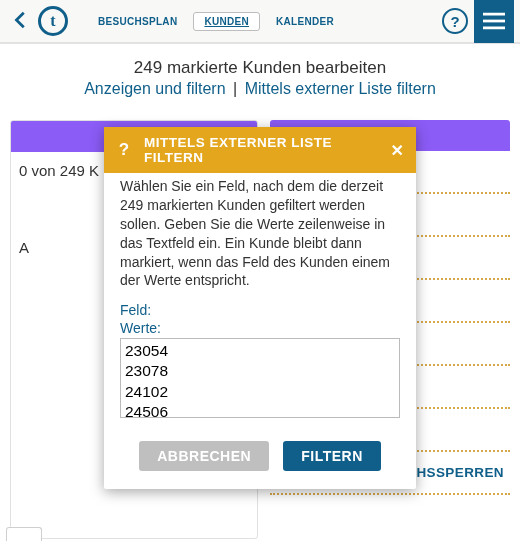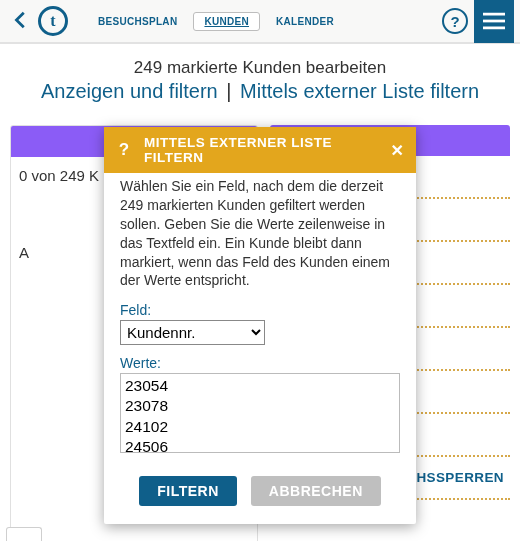--- a/index.html
+++ b/index.html
@@ -14,21 +14,21 @@
   .nav a { color: #0f5f8a; font-weight: 600; font-size: 10px; letter-spacing: .3px; text-decoration: none; padding: 2px 6px; }
   .nav a.boxed { border: 1px solid #bdbdbd; border-radius: 3px; padding: 3px 10px; background: #fff; text-decoration: underline; }
   .topbar .right { margin-left: auto; display: flex; align-items: center; gap: 6px; }
   .help-icon { width: 26px; height: 26px; border: 2.5px solid #0f5f8a; border-radius: 50%; display: flex; align-items: center; justify-content: center; color: #0f5f8a; font-weight: bold; font-size: 15px; }
   .menu-btn { width: 40px; height: 44px; background: #0f5f8a; display: flex; align-items: center; justify-content: center; }
   .menu-btn svg { width: 22px; height: 18px; }
 
   
   .subheader { text-align: center; padding: 14px 10px 22px; }
   .subheader .title { font-size: 17px; color: #333; margin-bottom: 2px; }
-  .subheader .links { font-size: 20px; color: #0f5f8a; }
+  .subheader .links { font-size: 16px; color: #0f5f8a; }
   .subheader .links span.link { color: #0f5f8a; cursor: pointer; }
   .subheader .links span.sep { color: #333; margin: 0 3px; }
 
   
   .main { display: flex; gap: 12px; padding: 0 10px; height: calc(100% - 44px - 78px); }
   .col-left { flex: 1 1 52%; border: 1px solid #e0e0e0; border-radius: 3px; background: #fff; display: flex; flex-direction: column; overflow: hidden; }
   .col-right { flex: 1 1 48%; display: flex; flex-direction: column; gap: 0; }
 
   .col-head { background: #8b5cf6; color: #fff; font-weight: 700; font-size: 13.5px; letter-spacing: .5px; text-align: center; padding: 8px 4px; }
   .col-left .body { padding: 10px 8px; font-size: 15px; color: #333; }
@@ -119,26 +119,23 @@
 <div class="modal-back"></div>
 <div class="modal">
   <div class="modal-head">
     <span class="q">?</span>
     <span class="ttl">MITTELS EXTERNER LISTE FILTERN</span>
     <span class="x">✕</span>
   </div>
   <div class="modal-body">
     <p>Wählen Sie ein Feld, nach dem die derzeit 249 markierten Kunden gefiltert werden sollen. Geben Sie die Werte zeilenweise in das Textfeld ein. Ein Kunde bleibt dann markiert, wenn das Feld des Kunden einem der Werte entspricht.</p>
     <label>Feld:</label>
-    <select>
-      <option>Kundennr.</option>
-    </select>
     <label>Werte:</label>
     <textarea style="">23054
 23078
 24102
 24506</textarea>
   </div>
   <div class="modal-foot">
+    <button class="btn btn-sec">ABBRECHEN</button>
     <button class="btn btn-primary">FILTERN</button>
-    <button class="btn btn-sec">ABBRECHEN</button>
   </div>
 </div>
 
 </body></html>

